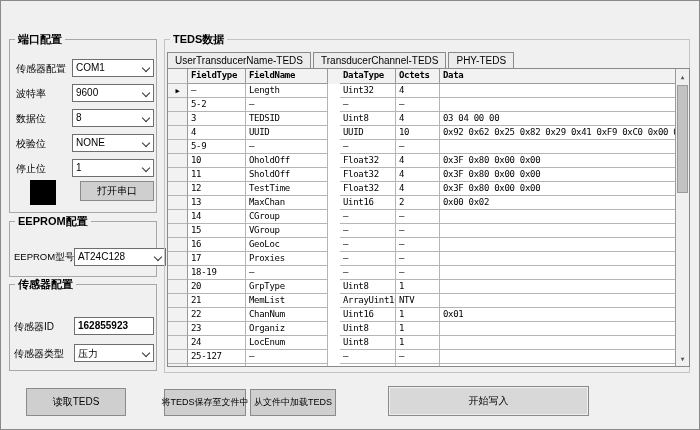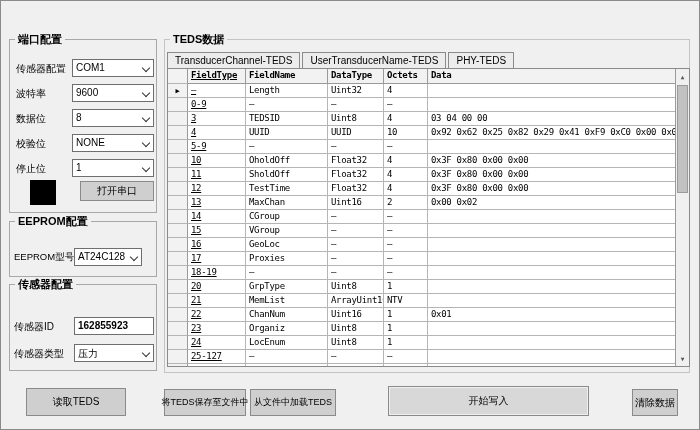--- a/index.html
+++ b/index.html
@@ -43,21 +43,21 @@
           border:1px solid #8a8a8a; background:#fff; overflow:hidden;
           font-family:"DejaVu Sans Mono",monospace; font-size:9px; letter-spacing:-0.3px; }
   .grid-header { display:flex; height:15px; background:#f2f2f2; font-weight:bold; }
   .gh-cell { border-right:1px solid #9a9a9a; border-bottom:1px solid #9a9a9a;
              padding:1px 3px; overflow:hidden; white-space:nowrap; }
   .grid-row { display:flex; height:14px; background:#fff; }
   .g-cell { border-right:1px solid #b5b5b5; border-bottom:1px solid #b5b5b5;
             padding:1px 3px; overflow:hidden; white-space:nowrap; }
   .rh { width:20px; background:#f2f2f2; border-right:1px solid #9a9a9a;
         border-bottom:1px solid #b5b5b5; text-align:center; font-size:7px; line-height:12px; }
-  .c0 { width:58px;text-decoration:underline; } .c1 { width:82px; } .c2 { width:56px; } .c3 { width:44px; }
+  .c0 { width:58px; } .c1 { width:82px; } .c2 { width:56px;margin-left:12px; } .c3 { width:44px; }
   .c4 { flex:1; }
   
   .vscroll { position:absolute; top:0; right:0; width:14px; height:100%;
              background:#f0f0f0; border-left:1px solid #9a9a9a; z-index:4; }
   .vs-btn { position:absolute; left:0; width:13px; height:15px; background:#f0f0f0;
             text-align:center; font-size:6px; line-height:15px; color:#555; }
   .vs-up { top:0; } .vs-down { bottom:0; }
   .vs-thumb { position:absolute; left:1px; top:16px; width:11px; height:108px;
               background:#c2c2c2; border:1px solid #9a9a9a; }
   
@@ -110,21 +110,21 @@
       <span class="chevron"></span>
     </div>
 
     <span class="indicator" style="left:20px; top:140px; width:26px; height:25px;"></span>
     <div class="small-btn" style="left:70px; top:141px; width:74px; height:20px;">打开串口</div>
   </div>
 
   <div class="group" style="left:8px; top:220px; width:148px; height:56px;">
     <span class="group-title">EEPROM配置</span>
     <span class="fld-label" style="left:4px; top:29px; font-size:9.5px;">EEPROM型号</span>
-    <div class="combo" style="left:64px; top:26px; width:68px;">
+    <div class="combo" style="left:64px; top:26px; width:92px;">
       <span class="combo-value">AT24C128</span>
       <span class="chevron"></span>
     </div>
   </div>
 
   <div class="group" style="left:8px; top:283px; width:148px; height:87px;">
     <span class="group-title">传感器配置</span>
     <span class="fld-label" style="left:4px; top:35px;">传感器ID</span>
     <div class="textbox" style="left:64px; top:32px; width:80px;">
       <span>162855923</span>
@@ -133,22 +133,22 @@
     <div class="combo" style="left:64px; top:59px; width:80px;">
       <span class="combo-value">压力</span>
       <span class="chevron"></span>
     </div>
   </div>
 
   <div class="group" style="left:163px; top:38px; width:526px; height:334px; border-color:#c4c4c4;">
     <span class="group-title">TEDS数据</span>
 
     <div class="tabstrip">
+        <div class="tab">UserTransducerName-TEDS</div>
         <div class="tab">TransducerChannel-TEDS</div>
-        <div class="tab">UserTransducerName-TEDS</div>
         <div class="tab">PHY-TEDS</div>
       </div>
 
     <div class="grid">
       <div class="grid-header">
           <div class="gh-cell rh"></div>
           <div class="gh-cell c0">FieldType</div>
           <div class="gh-cell c1">FieldName</div>
           <div class="gh-cell c2">DataType</div>
           <div class="gh-cell c3">Octets</div>
@@ -158,21 +158,21 @@
           <div class="grid-row">
             <div class="g-cell rh">▶</div>
             <div class="g-cell c0">—</div>
             <div class="g-cell c1">Length</div>
             <div class="g-cell c2">Uint32</div>
             <div class="g-cell c3">4</div>
             <div class="g-cell c4"></div>
           </div>
           <div class="grid-row">
             <div class="g-cell rh"></div>
-            <div class="g-cell c0">0-9</div>
+            <div class="g-cell c0">5-2</div>
             <div class="g-cell c1">—</div>
             <div class="g-cell c2">—</div>
             <div class="g-cell c3">—</div>
             <div class="g-cell c4"></div>
           </div>
           <div class="grid-row">
             <div class="g-cell rh"></div>
             <div class="g-cell c0">3</div>
             <div class="g-cell c1">TEDSID</div>
             <div class="g-cell c2">Uint8</div>
@@ -329,14 +329,13 @@
         <div class="vs-thumb"></div>
         <div class="vs-btn vs-down">▼</div>
       </div>
     </div>
   </div>
 
   <div class="btn" id="btn-read">读取TEDS</div>
   <div class="btn" id="btn-save">将TEDS保存至文件中</div>
   <div class="btn" id="btn-load">从文件中加载TEDS</div>
   <div class="btn" id="btn-write">开始写入</div>
-  <div class="btn" id="btn-clear">清除数据</div>
 </div>
 
 </body></html>

